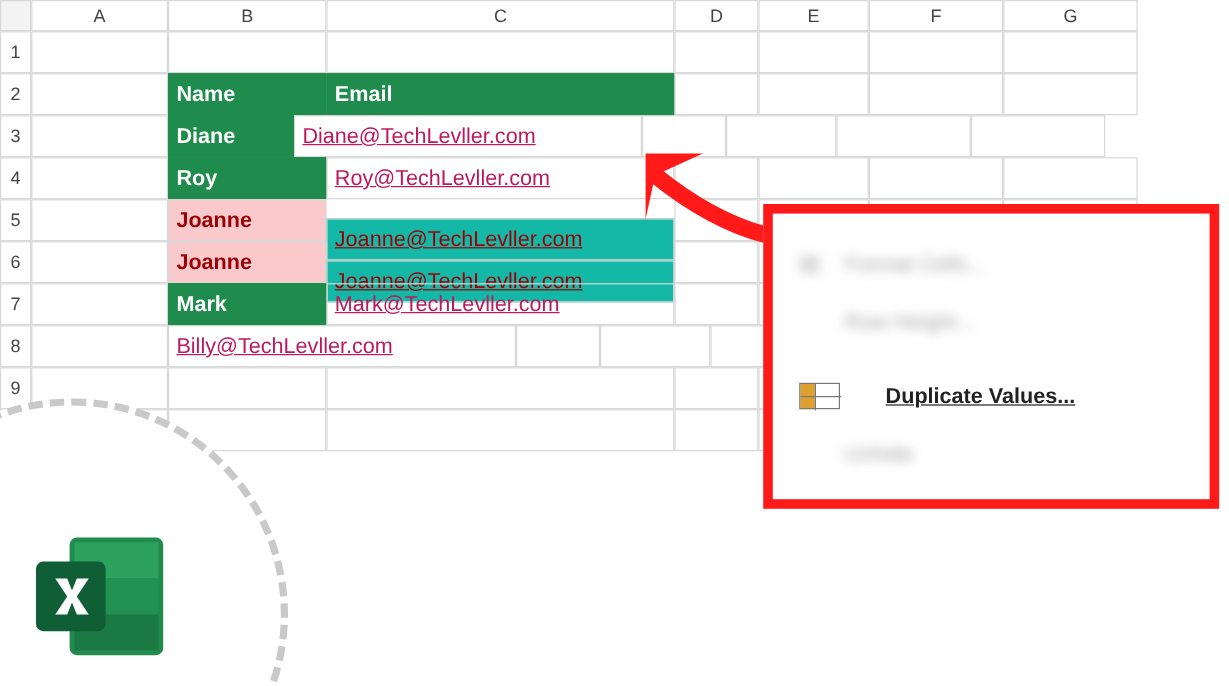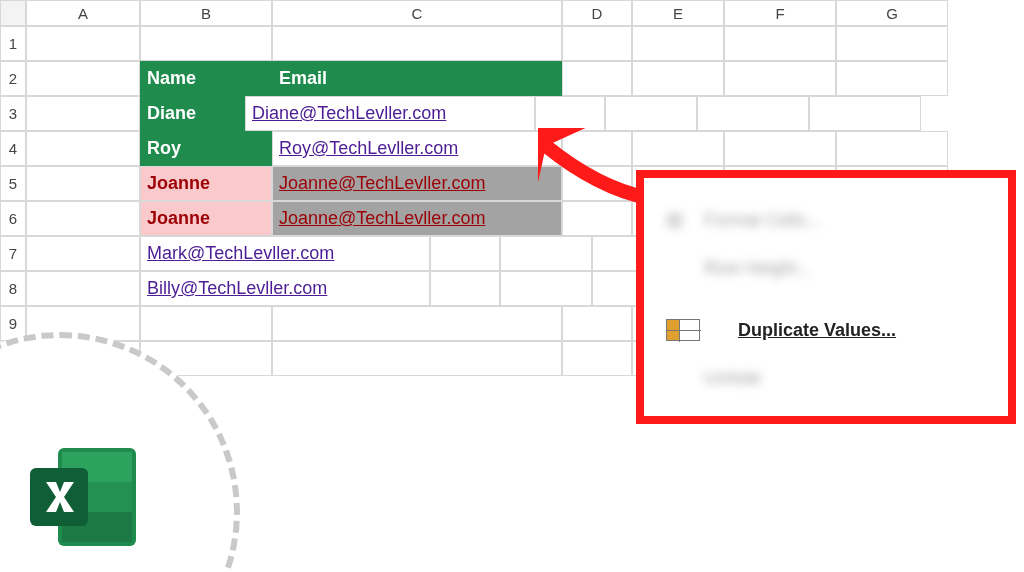--- a/index.html
+++ b/index.html
@@ -80,28 +80,29 @@
     font-weight: 700;
     border-color:#1f8b4c;
   }
   .dup-name {
     background: #f9c9cb;
     color: #9c0006;
     font-weight: 700;
     border-color:#d8d8d8;
   }
   .dup-link {
-    background: #a3a3a3;
+    background: #14b8a6;
+    margin-top: 16px;
   }
   .dup-link span {
     color: #9c0006;
     text-decoration: underline;
   }
   .link span {
-    color: #4c1d95;
+    color: #be185d;
     text-decoration: underline;
   }
 
   
   .callout {
     position: absolute;
     left: 636px;
     top: 170px;
     width: 380px;
     height: 254px;
@@ -252,20 +253,21 @@
         <div class="cell dup-link" style="width: 290px;">
           <span>Joanne@TechLevller.com</span>
         </div>
         <div class="cell" style="width: 70px;"></div>
         <div class="cell" style="width: 92px;"></div>
         <div class="cell" style="width: 112px;"></div>
         <div class="cell" style="width: 112px;"></div>
       </div>
       <div class="row">
         <div class="cell" style="width: 114px;"></div>
+        <div class="cell green-name" style="width: 132px;">Mark</div>
         <div class="cell link" style="width: 290px;">
           <span>Mark@TechLevller.com</span>
         </div>
         <div class="cell" style="width: 70px;"></div>
         <div class="cell" style="width: 92px;"></div>
         <div class="cell" style="width: 112px;"></div>
         <div class="cell" style="width: 112px;"></div>
       </div>
       <div class="row">
         <div class="cell" style="width: 114px;"></div>

